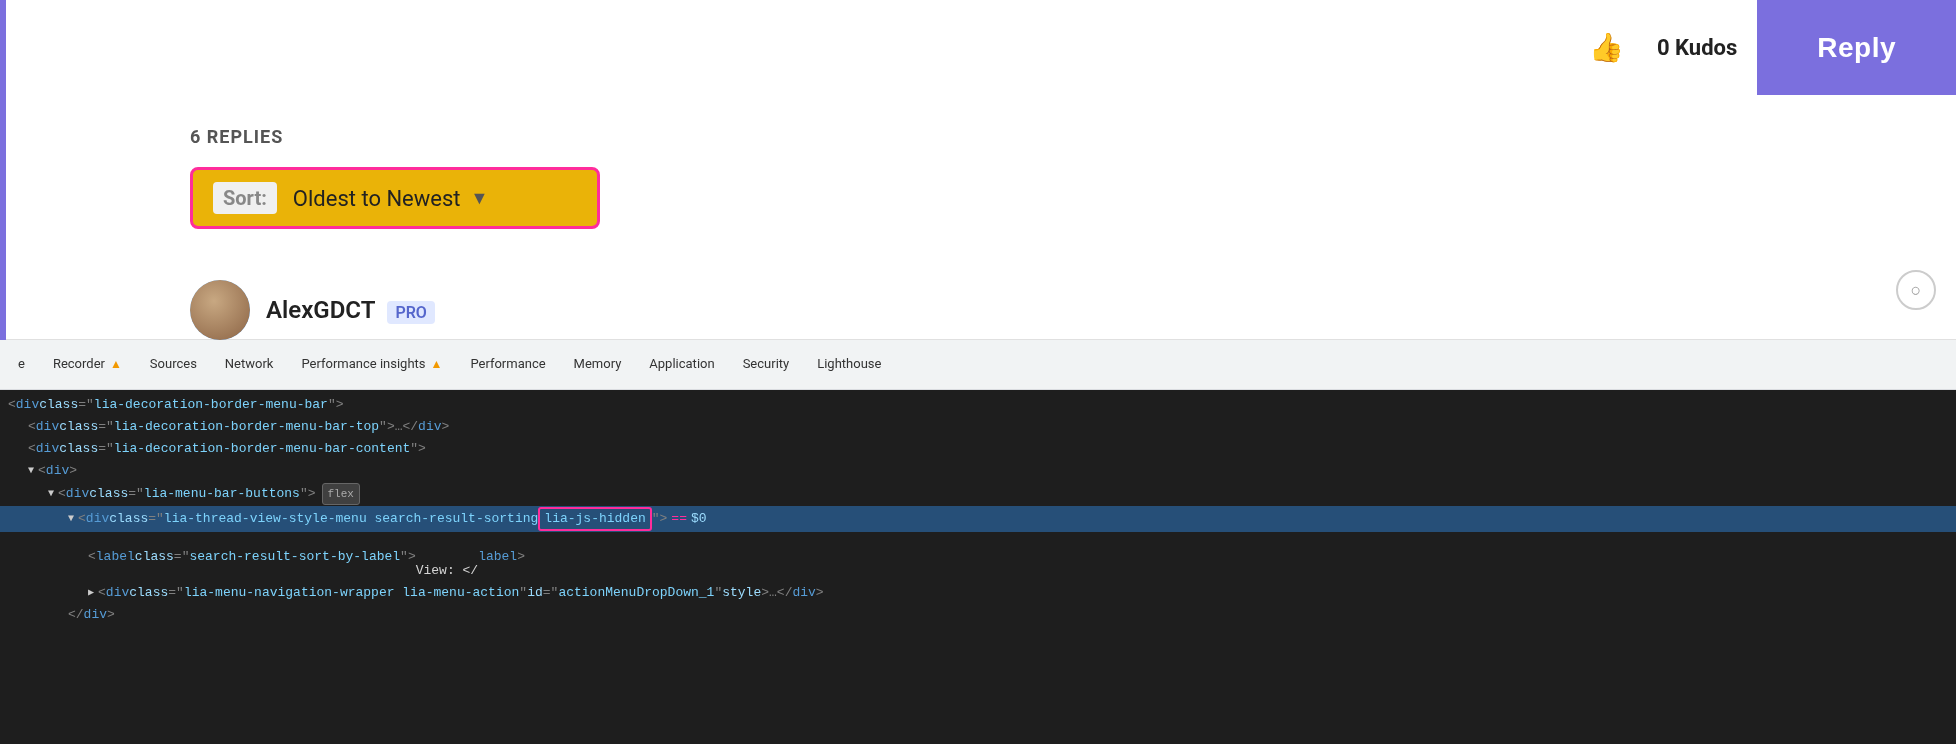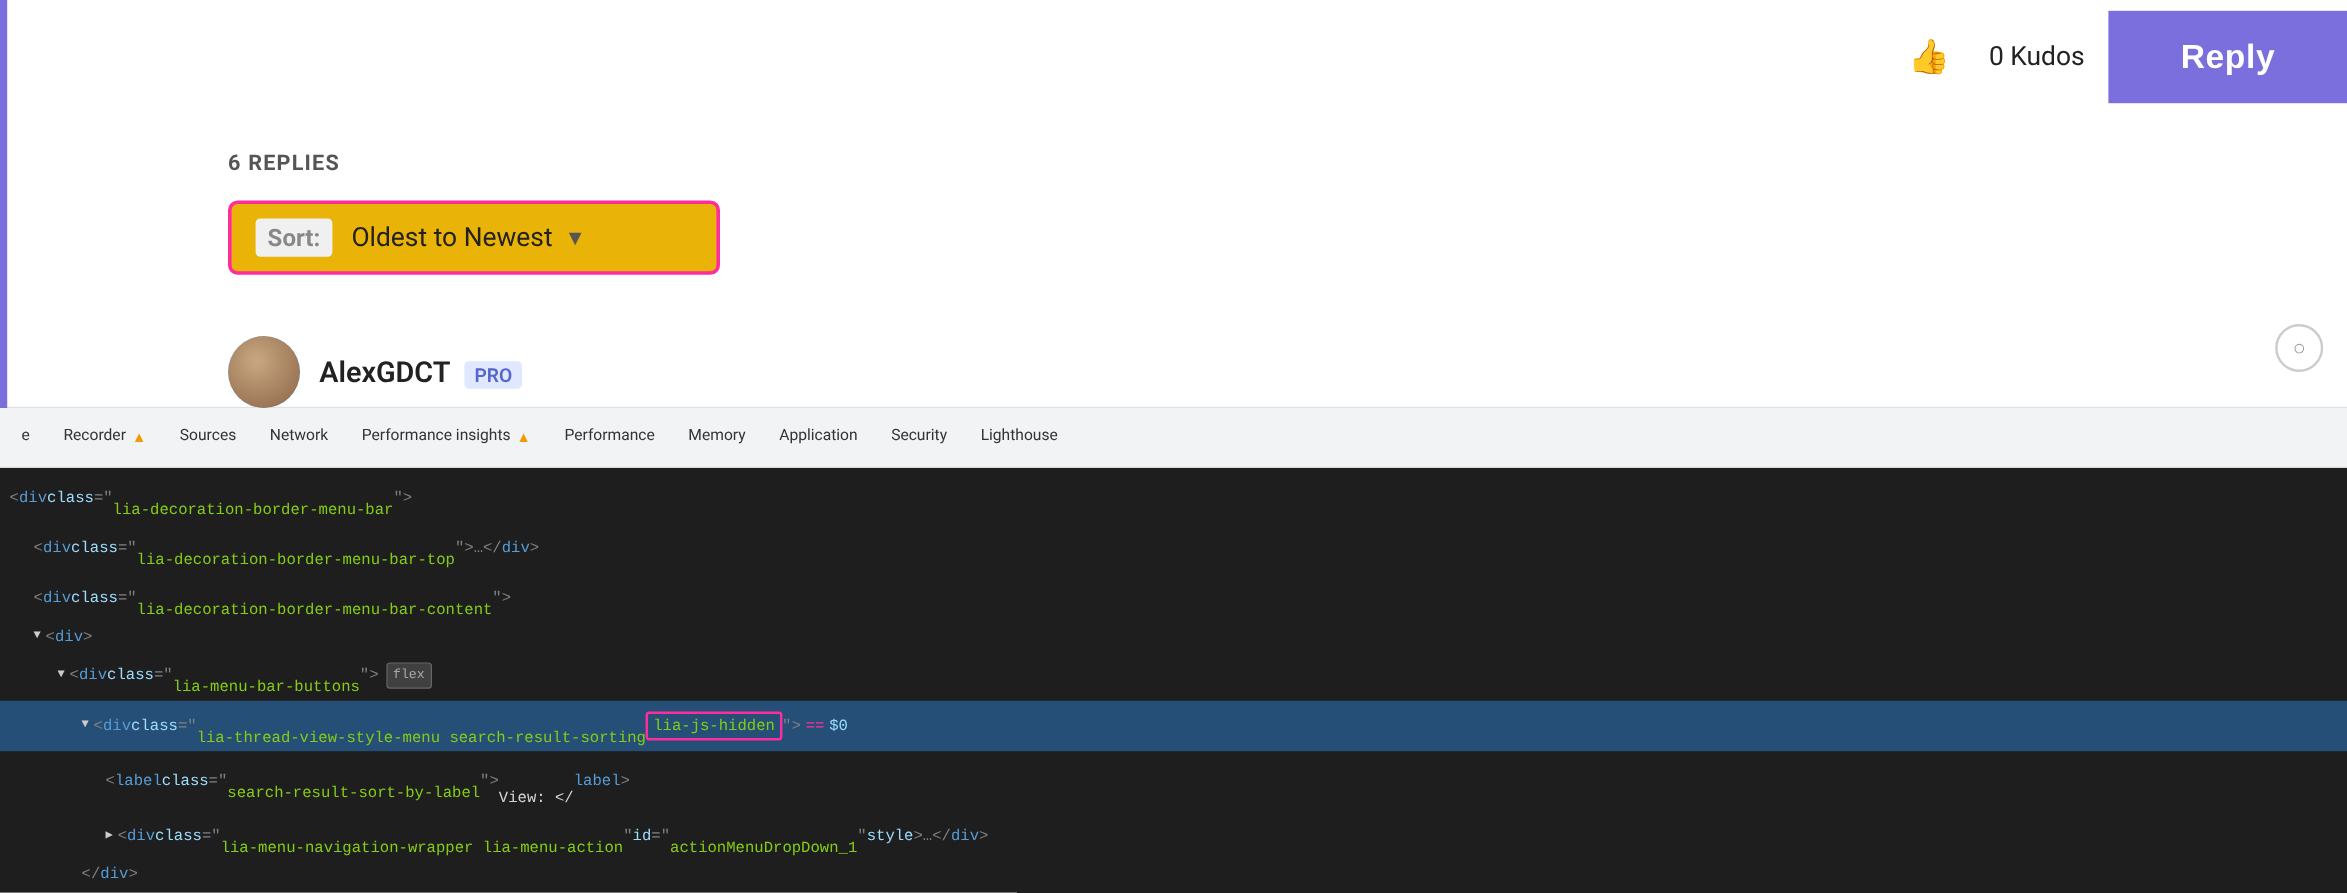--- a/index.html
+++ b/index.html
@@ -42,29 +42,29 @@
       font-size: 28px;
     }
 
     .kudos-count {
       display: flex;
       align-items: center;
       justify-content: center;
       height: 95px;
       padding: 0 20px;
       font-size: 22px;
-      font-weight: 400;
+      font-weight: 700;
       color: #222;
     }
 
     .reply-button {
       background: #7b6fde;
       color: #fff;
       border: none;
-      height: 77px;
+      height: 95px;
       padding: 0 60px;
       font-size: 28px;
       font-weight: 600;
       cursor: pointer;
       letter-spacing: 0.5px;
     }
 
     
     .left-accent {
       position: absolute;
@@ -255,21 +255,21 @@
     .code-line.highlighted {
       background: #264f78;
     }
 
     .code-line .indent {
       display: inline-block;
     }
 
     .html-tag { color: #569cd6; }
     .html-attr { color: #9cdcfe; }
-    .html-value { color: #84cc16; margin-top: 20px; }
+    .html-value { color: #7dd3fc; }
     .html-text { color: #d4d4d4; margin-top: 28px; }
     .html-punct { color: #808080; }
 
     
     .pink-highlight {
       display: inline-block;
       border: 2px solid #ff2d9b;
       border-radius: 3px;
       padding: 0 4px;
       background: transparent;

